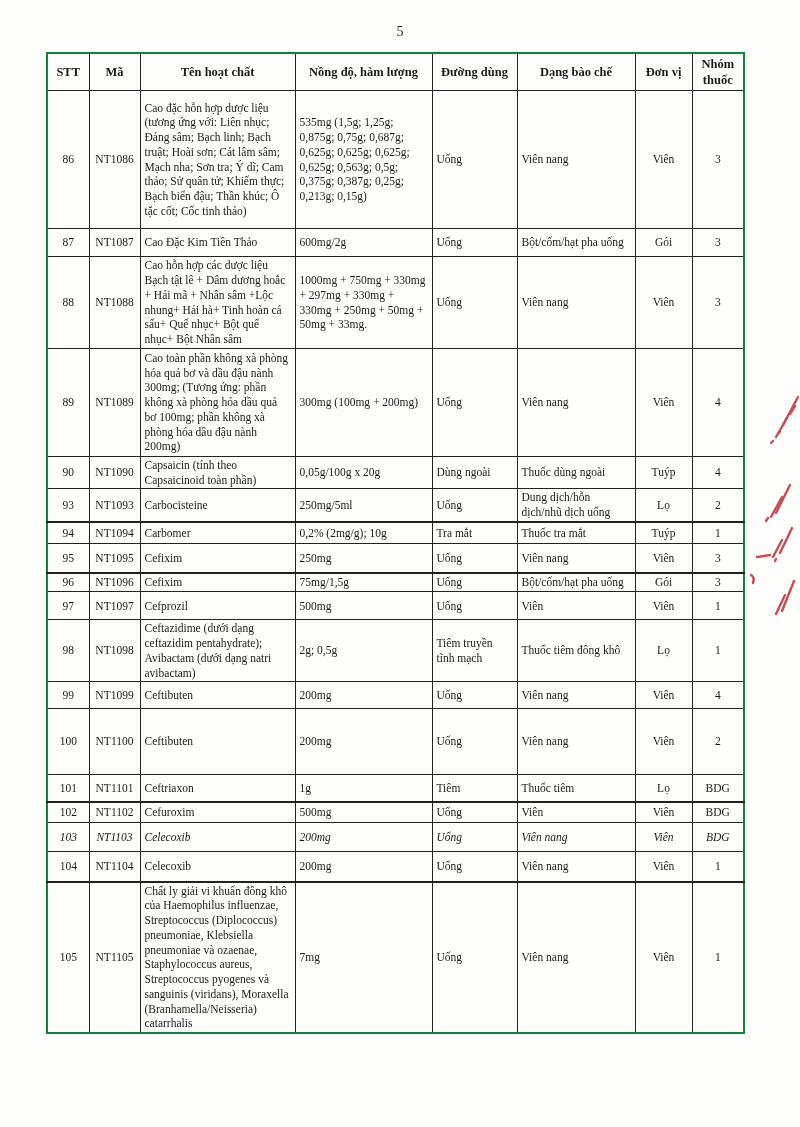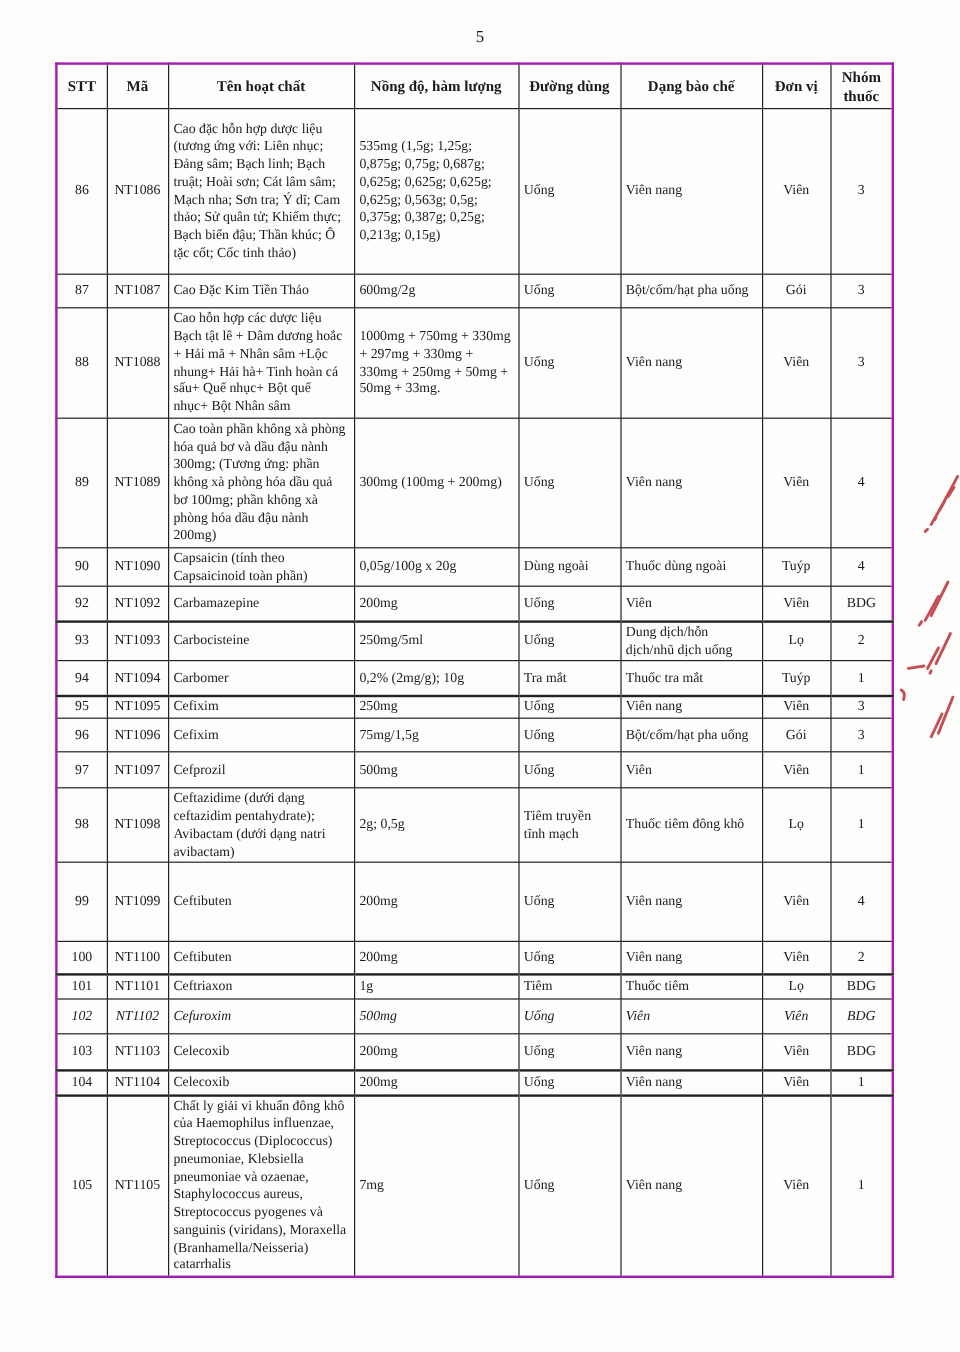--- a/index.html
+++ b/index.html
@@ -9,21 +9,21 @@
     font-family:"Liberation Serif","DejaVu Serif",serif;
     overflow:hidden;
   }
   .page-number{
     position:absolute;top:24px;left:0;width:100%;
     text-align:center;font-size:14px;
   }
   table.drug-table{
     position:absolute;left:46px;top:52px;width:697px;
     border-collapse:collapse;table-layout:fixed;
-    border:2px solid #a21caf;
+    border:2px solid #15803d;
   }
   .drug-table th,.drug-table td{
     border:1.5px solid #222;
     padding:1px 4px;
     font-size:11.5px;line-height:1.28;
     vertical-align:middle;
     overflow:hidden;
     word-wrap:break-word;
   }
   .drug-table th{
@@ -133,30 +133,20 @@
         <td class="c0">90</td>
         <td class="c1">NT1090</td>
         <td class="c2">Capsaicin (tính theo Capsaicinoid toàn phần)</td>
         <td class="c3">0,05g/100g x 20g</td>
         <td class="c4">Dùng ngoài</td>
         <td class="c5">Thuốc dùng ngoài</td>
         <td class="c6">Tuýp</td>
         <td class="c7">4</td>
       </tr>
     <tr>
-        <td class="c0">92</td>
-        <td class="c1">NT1092</td>
-        <td class="c2">Carbamazepine</td>
-        <td class="c3">200mg</td>
-        <td class="c4">Uống</td>
-        <td class="c5">Viên</td>
-        <td class="c6">Viên</td>
-        <td class="c7">BDG</td>
-      </tr>
-    <tr>
         <td class="c0">93</td>
         <td class="c1">NT1093</td>
         <td class="c2">Carbocisteine</td>
         <td class="c3">250mg/5ml</td>
         <td class="c4">Uống</td>
         <td class="c5">Dung dịch/hỗn dịch/nhũ dịch uống</td>
         <td class="c6">Lọ</td>
         <td class="c7">2</td>
       </tr>
     <tr>

